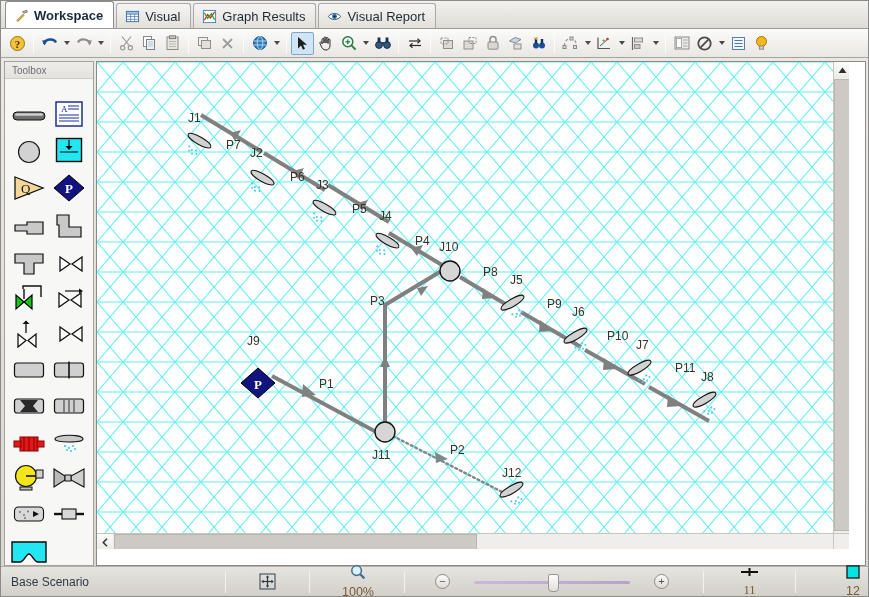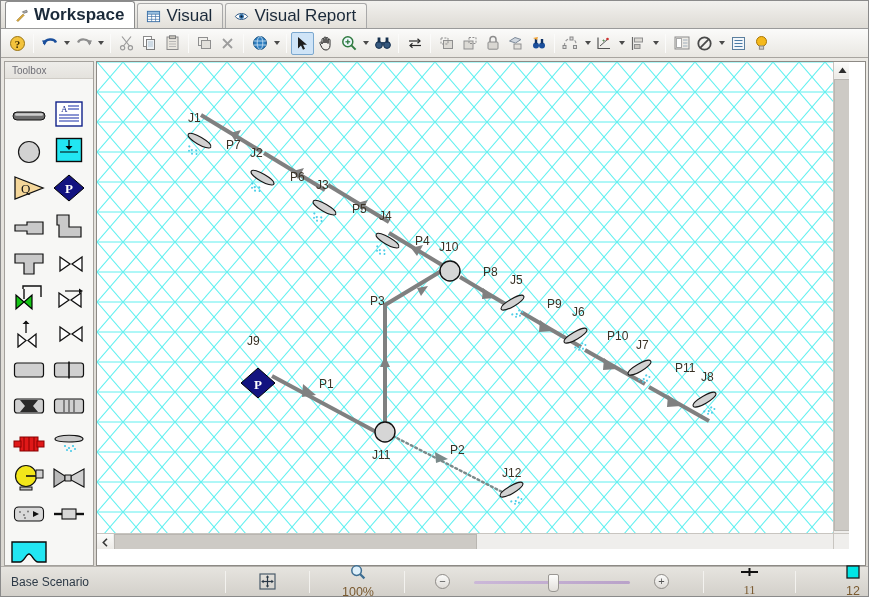--- a/index.html
+++ b/index.html
@@ -23,21 +23,21 @@
     position: absolute; left: 0; top: 0; width: 869px; height: 28px;
     background: linear-gradient(#f2f1ee, #dedbd5);
     border-bottom: 1px solid #9a9a9a;
     display: flex; align-items: flex-end;
     padding-left: 4px;
   }
   .tab {
     height: 25px;
     display: flex; align-items: center; gap: 5px;
     padding: 0 10px 0 8px;
-    font-size: 17px; color: #1b2a3a;
+    font-size: 13px; color: #1b2a3a;
     background: linear-gradient(#f6f5f2, #e3e0da);
     border: 1px solid #a9a9a9;
     border-bottom: none;
     border-radius: 3px 3px 0 0;
     margin-right: 2px;
     cursor: default;
     position: relative;
   }
   .tab.active {
     height: 27px;
@@ -200,20 +200,28 @@
         <g stroke="#3a6ea5" stroke-width="0.7">
           <line x1="1.5" y1="8" x2="14.5" y2="8"></line>
             <line x1="1.5" y1="11" x2="14.5" y2="11"></line>
           <line x1="6" y1="5.5" x2="6" y2="13.5"></line>
             <line x1="10.2" y1="5.5" x2="10.2" y2="13.5"></line>
         </g>
       </svg>
       <span>Visual</span>
     </div>
 
+    <div class="tab">
+      <svg class="tico" viewBox="0 0 16 16">
+        <rect x="1.5" y="1.5" width="13" height="13" fill="#fff" stroke="#4d7fb5" stroke-width="1"></rect>
+        <polyline points="2.5,12 6,6 9,9.5 13.5,3" fill="none" stroke="#d02020" stroke-width="1.3"></polyline>
+        <polyline points="2.5,4 6,10 10,5 13.5,11.5" fill="none" stroke="#2a9a2a" stroke-width="1.3"></polyline>
+      </svg>
+      <span>Graph Results</span>
+    </div>
 
     <div class="tab">
       <svg class="tico" viewBox="0 0 16 16">
         <path d="M1.5 8 C4 3.8, 12 3.8, 14.5 8 C12 12.2, 4 12.2, 1.5 8 Z" fill="#fff" stroke="#1d4b7a" stroke-width="1"></path>
         <circle cx="8" cy="8" r="2.6" fill="#2b6da8"></circle>
         <circle cx="8" cy="8" r="1.1" fill="#0d1c2c"></circle>
       </svg>
       <span>Visual Report</span>
     </div>
   </div>

